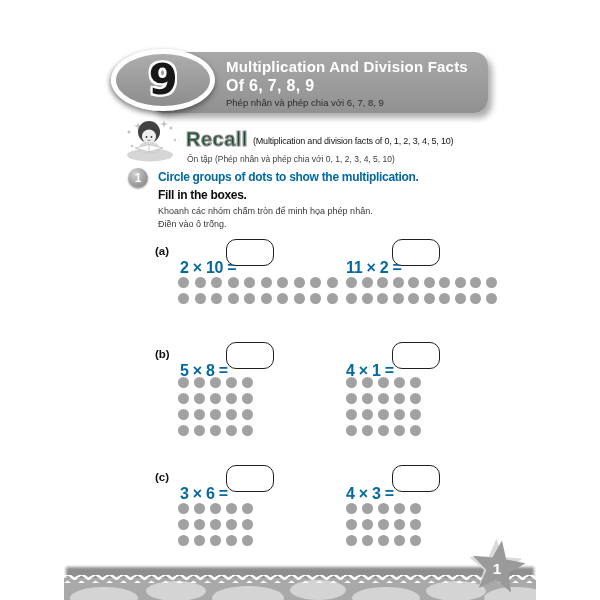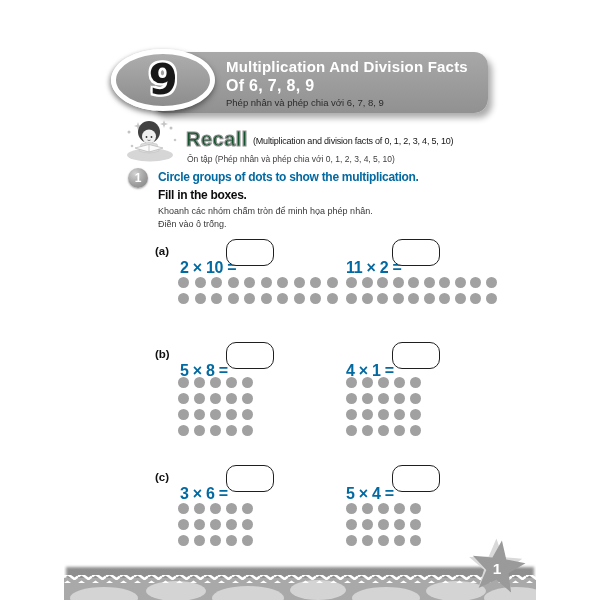--- a/index.html
+++ b/index.html
@@ -229,21 +229,21 @@
         <div class="dot"></div>
         <div class="dot"></div>
         <div class="dot"></div>
       </div>
   </div>
 
   <div class="exercise ex-c">
     <div class="ex-label">(c)</div>
     <div class="expr expr-left">3 × 6 =</div>
     <div class="answer-box box-left"></div>
-    <div class="expr expr-right">5 × 4 =</div>
+    <div class="expr expr-right">4 × 3 =</div>
     <div class="answer-box box-right"></div>
     <div class="dots dots-left" style="grid-template-columns: repeat(5, 11px);">
         <div class="dot"></div>
         <div class="dot"></div>
         <div class="dot"></div>
         <div class="dot"></div>
         <div class="dot"></div>
         <div class="dot"></div>
         <div class="dot"></div>
         <div class="dot"></div>

